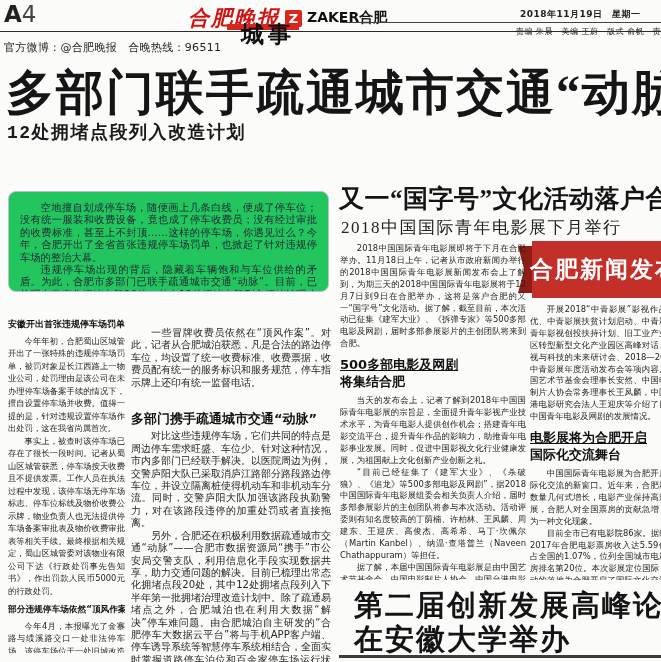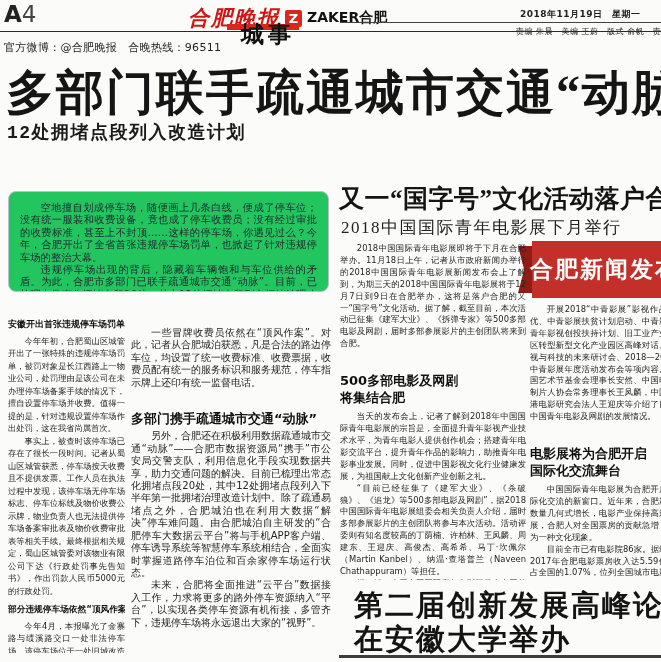--- a/index.html
+++ b/index.html
@@ -63,21 +63,21 @@
   .banner{left:518px;top:241px;width:160px;height:57px;}
   .banner .tail{position:absolute;left:0;top:5px;width:22px;height:47px;background:#8f1d16;
     -webkit-clip-path:polygon(100% 0,0 0,28% 50%,0 100%,100% 100%);
     clip-path:polygon(100% 0,0 0,28% 50%,0 100%,100% 100%);}
   .banner .face{position:absolute;left:14px;top:0;width:146px;height:57px;background:#c23029;
     display:flex;align-items:center;justify-content:center;}
   .banner .face span{color:#fff;font-weight:900;font-size:23px;letter-spacing:2px;white-space:nowrap;}
   .colR1{left:340px;top:243px;width:186px;height:337px;font-size:8.4px;line-height:11.9px;}
   .colR2{left:530px;top:304px;width:146px;height:276px;font-size:8.4px;line-height:11.9px;}
   .colR1 .h,.colR2 .h{font-size:13px;font-weight:900;white-space:nowrap;text-indent:0;color:#111;line-height:17px;}
-  .colR1 .h.first,.colR2 .h.first{margin-top:22px;}
+  .colR1 .h.first,.colR2 .h.first{margin-top:6px;text-decoration:underline;}
   .colR1 .h.last,.colR2 .h.last{margin-bottom:5px;}
   
   .forum-headline{
     left:354px;top:588px;font-family:"Liberation Serif","DejaVu Serif",serif;
     font-size:29px;font-weight:900;letter-spacing:2px;color:#141414;line-height:34px;white-space:nowrap;
   }
   .bottom-rule{left:339px;top:655px;width:322px;height:3px;background:#3d3d3d;}
 </style>
 </head>
 <body>
@@ -113,20 +113,21 @@
   <p>今年年初，合肥蜀山区城管开出了一张特殊的违规停车场罚单，被罚对象是长江西路上一物业公司，处罚理由是该公司在未办理停车场备案手续的情况下，擅自设置停车场并收费。值得一提的是，针对违规设置停车场作出处罚，这在我省尚属首次。</p>
   <p>事实上，被查时该停车场已存在了很长一段时间。记者从蜀山区城管获悉，停车场按天收费且不提供发票。工作人员在执法过程中发现，该停车场无停车场标志、停车位标线及物价收费公示牌，物业负责人也无法提供停车场备案审批表及物价收费审批表等相关手续。最终根据相关规定，蜀山区城管委对该物业有限公司下达《行政处罚事先告知书》，作出罚款人民币5000元的行政处罚。</p>
   <div class="h2">部分违规停车场依然“顶风作案”</div>
   <p>今年4月，本报曝光了金寨路与绩溪路交口一处非法停车场。该停车场位于一处旧城改造项目，项目处于土地收储阶段。由于该地距安医大一附院很近，车流量很大，医院里面和外面的停车位常年饱和，加上绩溪路又是单行道，附近一居民看到了停车的商机，未经许可将此处擅自改造成了停车场。除此之外，一些隐藏居民小区院落内的违规停车场也被市民一一检举。</p>
 
 </div>
 
 <div class="abs news-col colL2">
   <p>一些冒牌收费员依然在“顶风作案”。对此，记者从合肥城泊获悉，凡是合法的路边停车位，均设置了统一收费标准、收费票据，收费员配有统一的服务标识和服务规范，停车指示牌上还印有统一监督电话。</p>
   <div class="h">多部门携手疏通城市交通“动脉”</div>
+  <p>对比这些违规停车场，它们共同的特点是周边停车需求旺盛、车位少。针对这种情况，市内多部门已经联手解决。以医院周边为例，交警庐阳大队已采取消庐江路部分路段路边停车位，并设立隔离桩使得机动车和非机动车分流。同时，交警庐阳大队加强该路段执勤警力，对在该路段违停的加重处罚或者直接拖离。</p>
   <p>另外，合肥还在积极利用数据疏通城市交通“动脉”——合肥市数据资源局“携手”市公安局交警支队，利用信息化手段实现数据共享，助力交通问题的解决。目前已梳理出常态化拥堵点段20处，其中12处拥堵点段列入下半年第一批拥堵治理改造计划中。除了疏通易堵点之外，合肥城泊也在利用大数据“解决”停车难问题。由合肥城泊自主研发的“合肥停车大数据云平台”将与手机APP客户端、停车诱导系统等智慧停车系统相结合，全面实时掌握道路停车泊位和百余家停车场运行状态。</p>
   <p>未来，合肥将全面推进“云平台”数据接入工作，力求将更多的路外停车资源纳入“平台”，以实现各类停车资源有机衔接，多管齐下，违规停车场将永远退出大家的“视野”。</p>
 </div>
 
 <div class="abs film-headline">又一“国字号”文化活动落户合肥</div>
 <div class="abs film-subheadline">2018中国国际青年电影展下月举行</div>
 
 <div class="abs banner">
   <div class="tail"></div>
   <div class="face">

